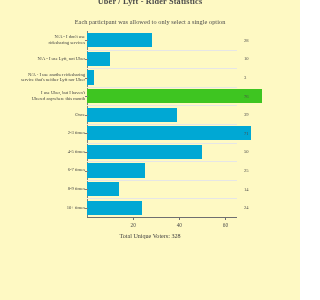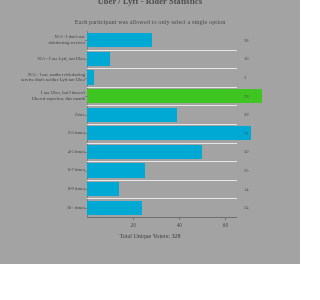--- a/index.html
+++ b/index.html
@@ -10,22 +10,22 @@
   body {
     width: 300px;
     height: 300px;
     overflow: hidden;
     font-family: "Liberation Serif", serif;
     color: #3a3a3a;
   }
   #page {
     position: relative;
     width: 300px;
-    height: 264px;
-    background: #a3a3a3;
+    height: 300px;
+    background: #fef9c3;
   }
   .title {
     position: absolute;
     top: -3px;
     left: 0;
     width: 300px;
     text-align: center;
     font-size: 8.2px;
     font-weight: bold;
     color: #4a4a4a;

